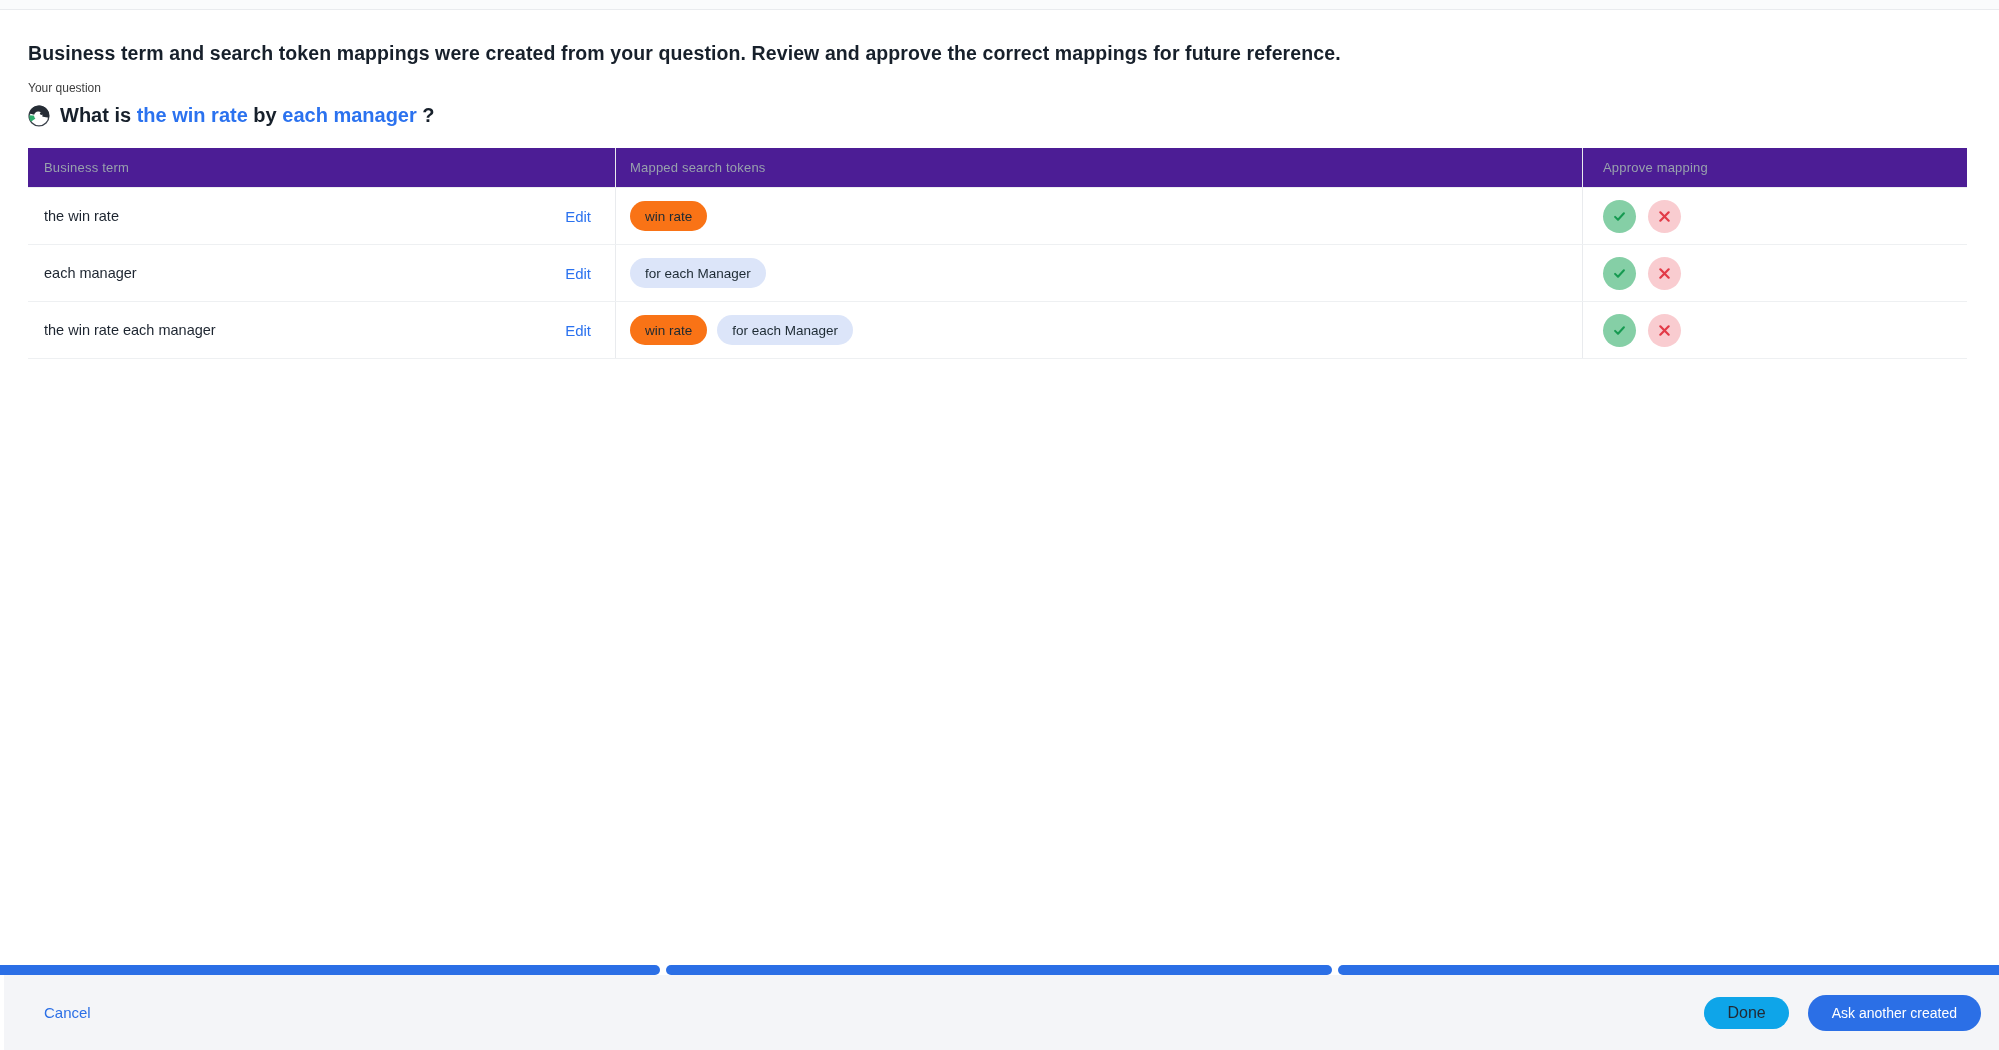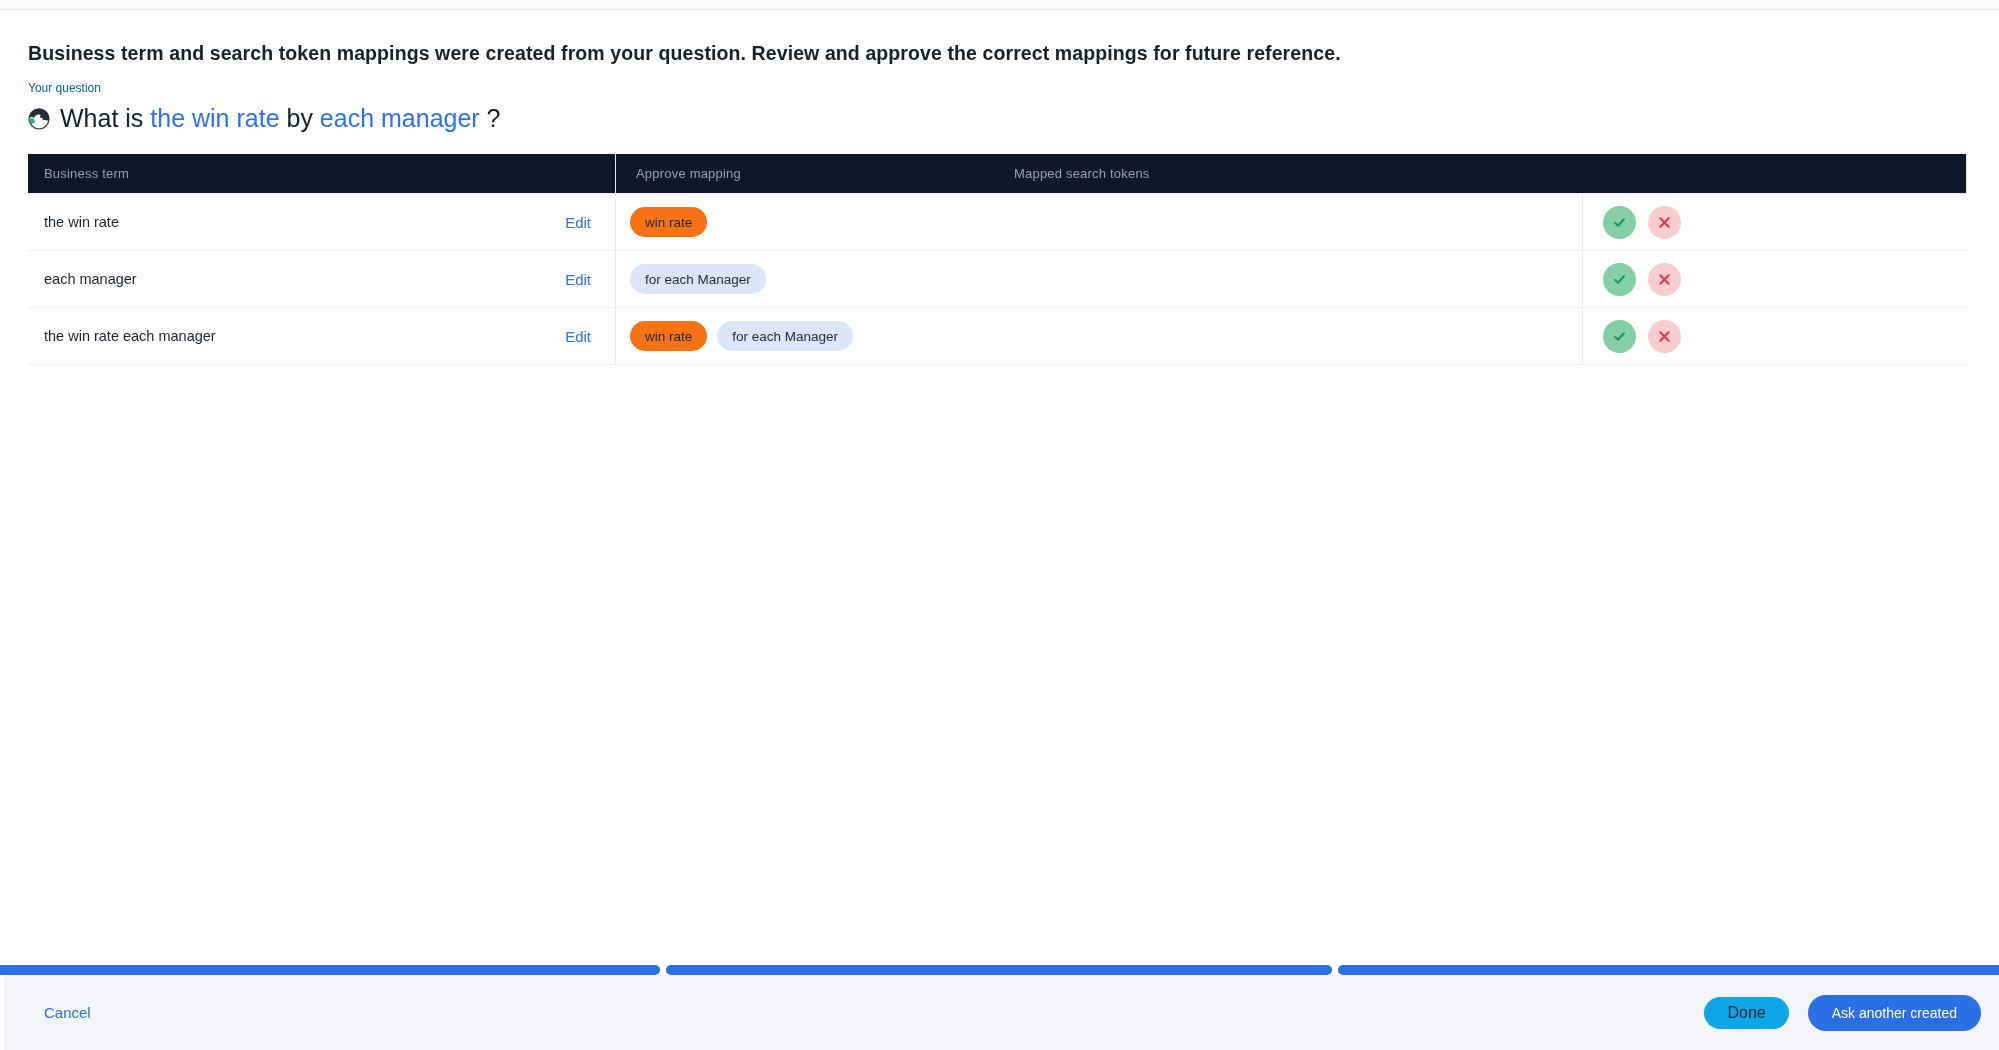--- a/index.html
+++ b/index.html
@@ -15,34 +15,34 @@
     position: absolute; top: 0; left: 0; width: 1999px; height: 10px;
     background: #fafbfc; border-bottom: 1px solid #e9ebee;
   }
   .content { position: absolute; top: 24px; left: 0; width: 1999px; }
   .intro {
     margin: 18px 28px 0 28px;
     font-size: 19.5px; font-weight: 600; color: #17202b; letter-spacing: 0.1px;
   }
   .q-label {
     margin: 16px 28px 0 28px;
-    font-size: 12px; color: #0369a1;
+    font-size: 12px; color: #404040;
   }
   .q-row {
     margin: 9px 28px 0 28px;
     display: flex; align-items: center; gap: 10px;
   }
   .q-icon { width: 22px; height: 22px; flex: 0 0 22px; }
-  .q-text { font-size: 25px; font-weight: 400; color: #17202b; }
+  .q-text { font-size: 20px; font-weight: 700; color: #17202b; }
   .q-text span { white-space: pre; }
   .q-text .hl { color: #2b72ef; }
 
   .mapping-table { margin: 21px 28px 0 28px; width: 1939px; }
   .thead {
-    display: flex; height: 40px; background: #0f172a;
+    display: flex; height: 40px; background: #4c1d95;
     border-bottom: 1px solid #eceef1;
   }
   .thead .hcell {
     display: flex; align-items: center;
     font-size: 13px; color: #98a1ad; letter-spacing: 0.2px;
   }
   .trow {
     display: flex; height: 57px; background: #ffffff;
     border-bottom: 1px solid #eef0f2;
   }
@@ -122,22 +122,22 @@
       <circle cx="14.6" cy="9.4" r="1.6" fill="#262d36"></circle>
     </svg>
     <div class="q-text">
       <span>What is </span><span class="hl">the win rate</span><span> by </span><span class="hl">each manager</span><span> ?</span>
     </div>
   </div>
 
   <div class="mapping-table">
     <div class="thead">
       <div class="hcell c1">Business term</div>
+      <div class="hcell c2">Mapped search tokens</div>
       <div class="hcell c3">Approve mapping</div>
-      <div class="hcell c2">Mapped search tokens</div>
     </div>
 
     <div class="trow">
       <div class="cell c1">
         <span class="term">the win rate</span>
         <a class="edit">Edit</a>
       </div>
       <div class="cell c2">
         <span class="pill" data-type="green">win rate</span>
       </div>

